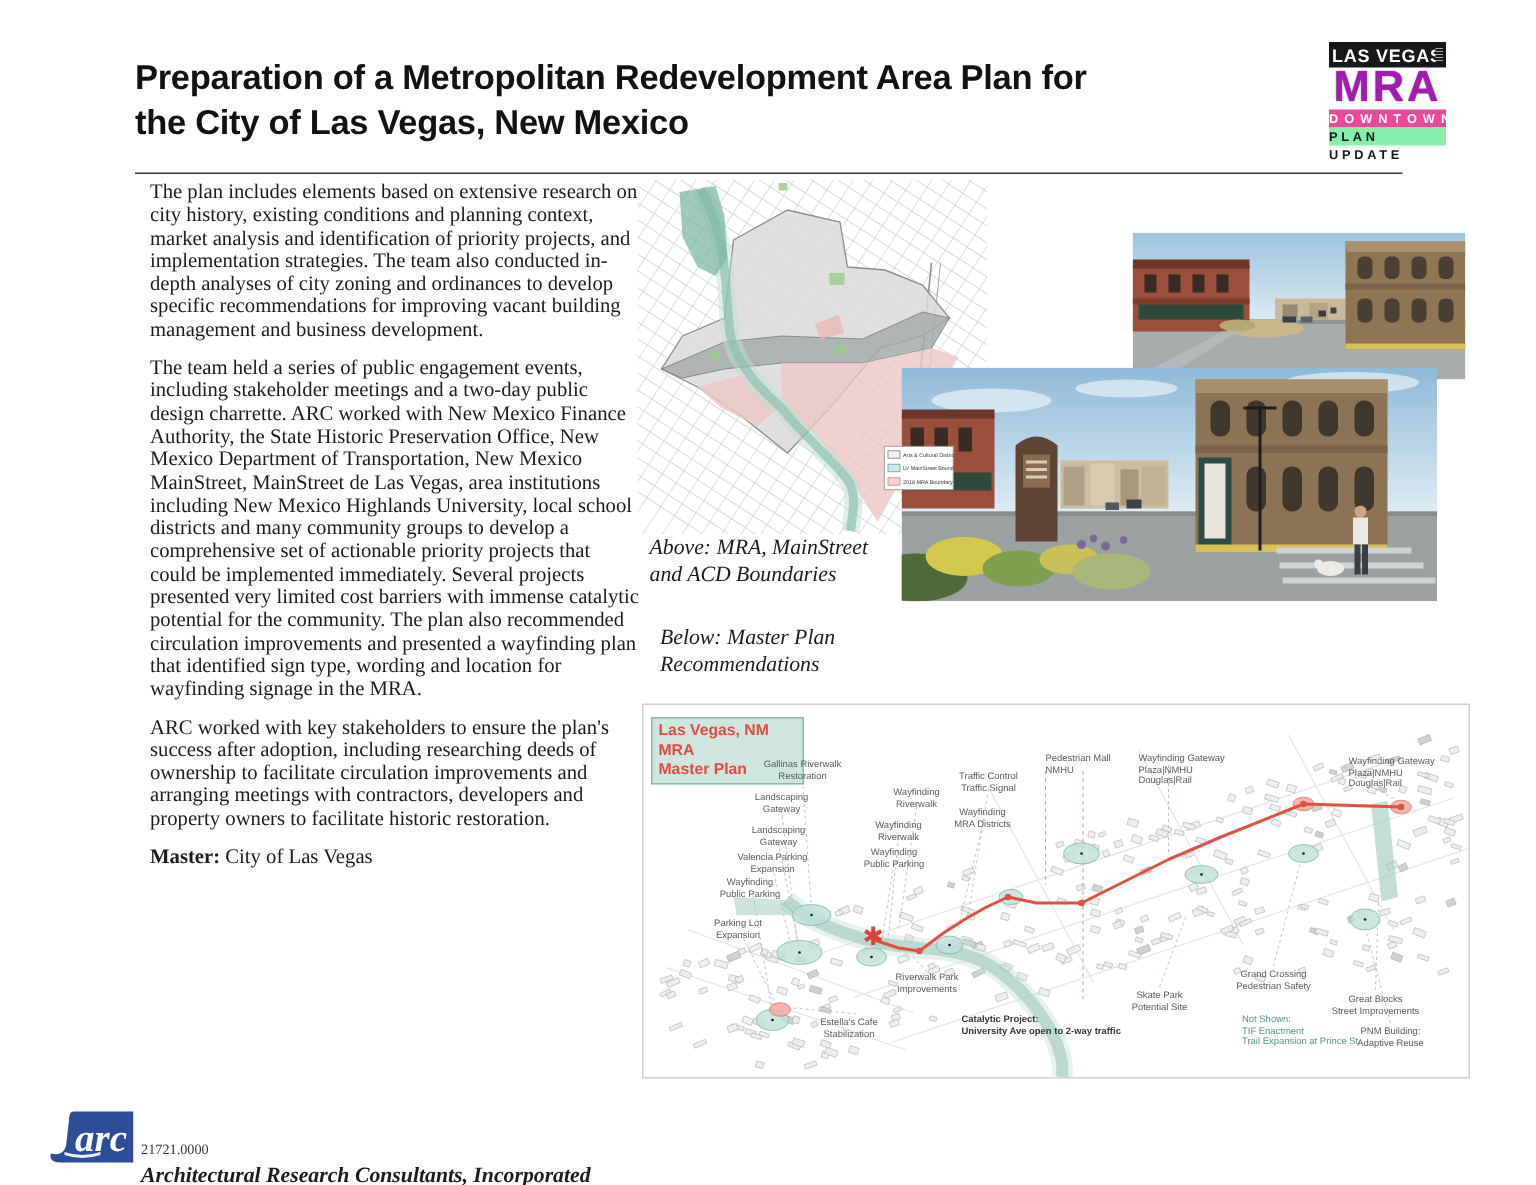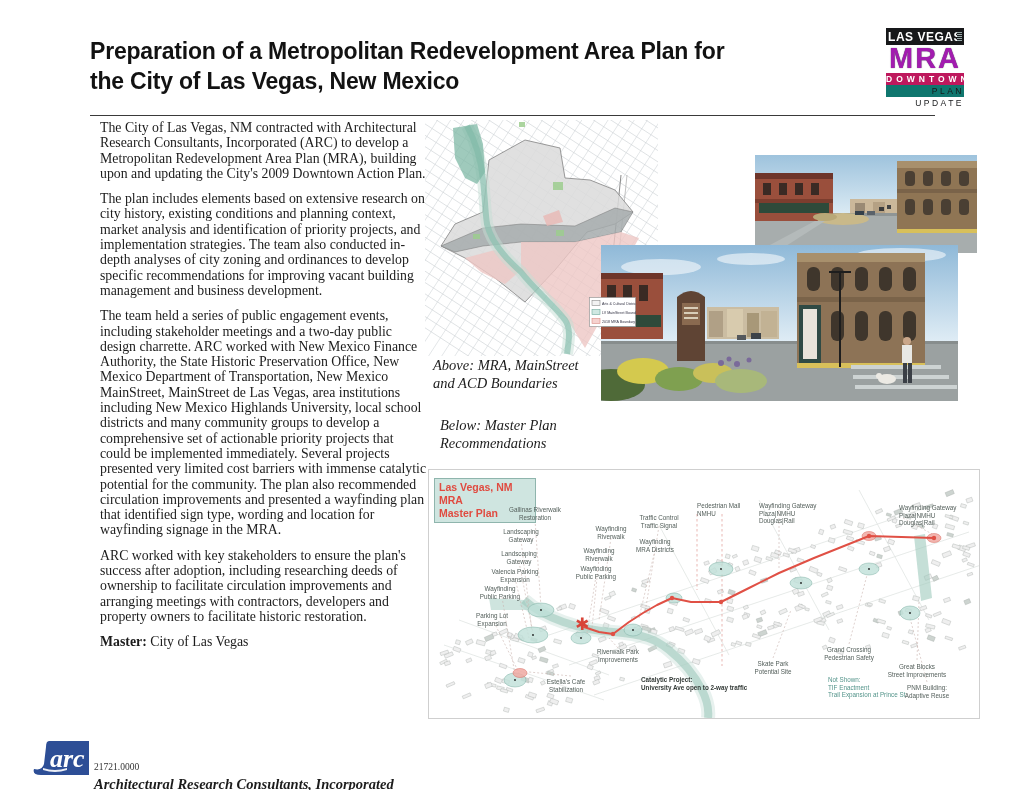--- a/index.html
+++ b/index.html
@@ -13,23 +13,23 @@
   .rule{position:absolute;left:90px;top:115px;width:845px;height:0;border-top:1.5px solid #3a3a3a;}
 
   .badge{position:absolute;left:886px;top:28px;width:78px;font-family:"Liberation Sans",sans-serif;}
   .b-row1{background:#17181a;color:#fff;height:17px;display:flex;align-items:center;justify-content:center;
           font-weight:bold;font-size:12px;letter-spacing:.5px;position:relative;}
   .b-ticks{position:absolute;right:2px;top:3px;width:5px;height:11px;
            background:repeating-linear-gradient(#17181a 0 1px,#9aa 1px 2px);}
   .b-mra{background:#fff;color:#a21caf;height:28px;text-align:center;font-weight:bold;
          font-size:29px;line-height:27px;letter-spacing:2px;
          text-shadow:0 0 1px #41474d;}
-  .b-band{background:#be185d;color:#fff;height:12px;text-align:center;font-weight:bold;
+  .b-band{background:#ec4899;color:#fff;height:12px;text-align:center;font-weight:bold;
           font-size:8.5px;line-height:12px;letter-spacing:4px;}
-  .b-plan{background:#0f766e;color:#17181a;height:12px;text-align:right;font-weight:normal;
+  .b-plan{background:#86efac;color:#17181a;height:12px;text-align:left;font-weight:bold;
           font-size:8.5px;line-height:12px;letter-spacing:2.5px;}
 
   
   .copy{position:absolute;left:100px;top:120px;width:327px;font-size:13.8px;line-height:15.3px;}
   .copy p{margin:0 0 10px 0;}
   .kv{margin:0 0 9px 0;}
   .kv b{font-weight:bold;}
 
   
   .cap{position:absolute;font-style:italic;font-size:14.5px;line-height:18px;white-space:pre-line;color:#1c1c1c;}
@@ -74,21 +74,20 @@
         <span class="b-ticks"></span>
       </div>
     <div class="b-mra">MRA</div>
     <div class="b-band">DOWNTOWN</div>
     <div class="b-plan">PLAN UPDATE</div>
   </div>
 
   <div class="rule"></div>
 
   <div class="copy">
-    <p>The City of Las Vegas, NM contracted with Architectural Research Consultants, Incorporated (ARC) to develop a Metropolitan Redevelopment Area Plan (MRA), building upon and updating the City's 2009 Downtown Action Plan.</p>
     <p>The plan includes elements based on extensive research on city history, existing conditions and planning context, market analysis and identification of priority projects, and implementation strategies. The team also conducted in-depth analyses of city zoning and ordinances to develop specific recommendations for improving vacant building management and business development.</p>
     <p>The team held a series of public engagement events, including stakeholder meetings and a two-day public design charrette. ARC worked with New Mexico Finance Authority, the State Historic Preservation Office, New Mexico Department of Transportation, New Mexico MainStreet, MainStreet de Las Vegas, area institutions including New Mexico Highlands University, local school districts and many community groups to develop a comprehensive set of actionable priority projects that could be implemented immediately. Several projects presented very limited cost barriers with immense catalytic potential for the community. The plan also recommended circulation improvements and presented a wayfinding plan that identified sign type, wording and location for wayfinding signage in the MRA.</p>
     <p>ARC worked with key stakeholders to ensure the plan's success after adoption, including researching deeds of ownership to facilitate circulation improvements and arranging meetings with contractors, developers and property owners to facilitate historic restoration.</p>
     <p class="kv"><b>Master:</b> <span>City of Las Vegas</span></p>
   </div>
 
   <div class="map">
     <svg width="233" height="236" viewBox="0 0 233 236">
       <g id="map-streets" transform="rotate(33 116 118)">
           <line x1="-160" x2="420" y1="-228" y2="-228" stroke="#c6cbce" stroke-width="0.5"></line>

